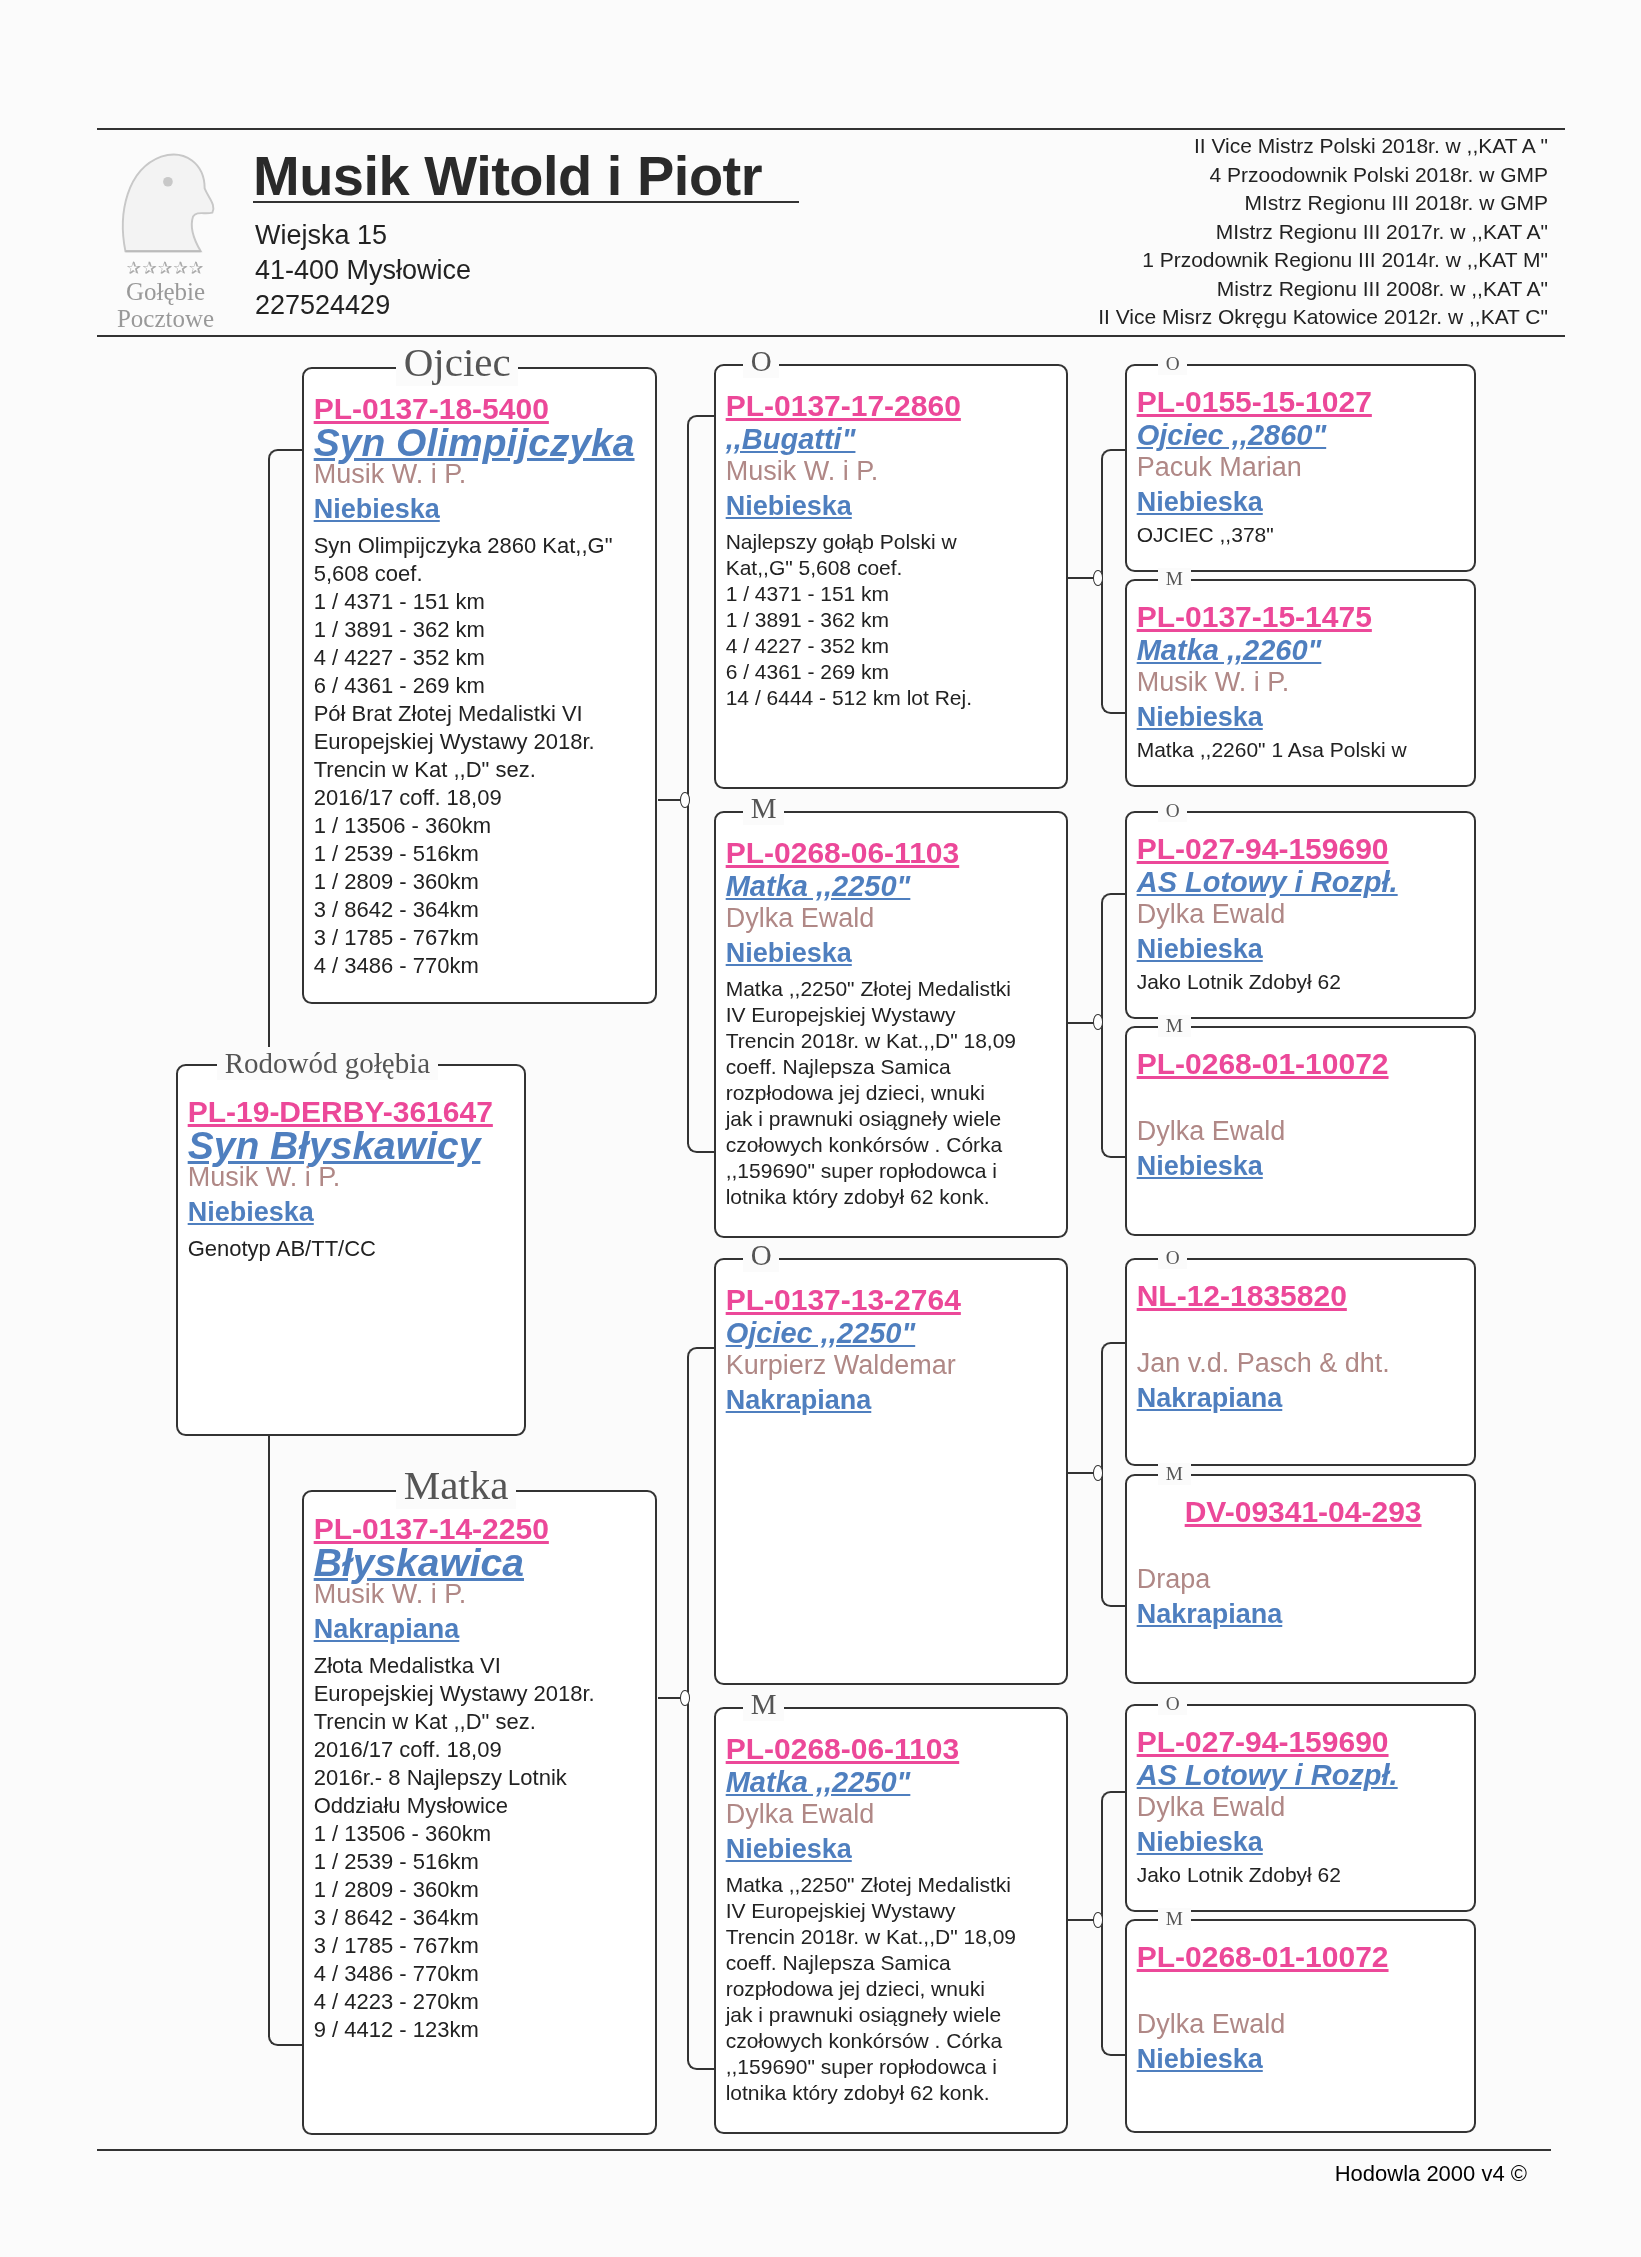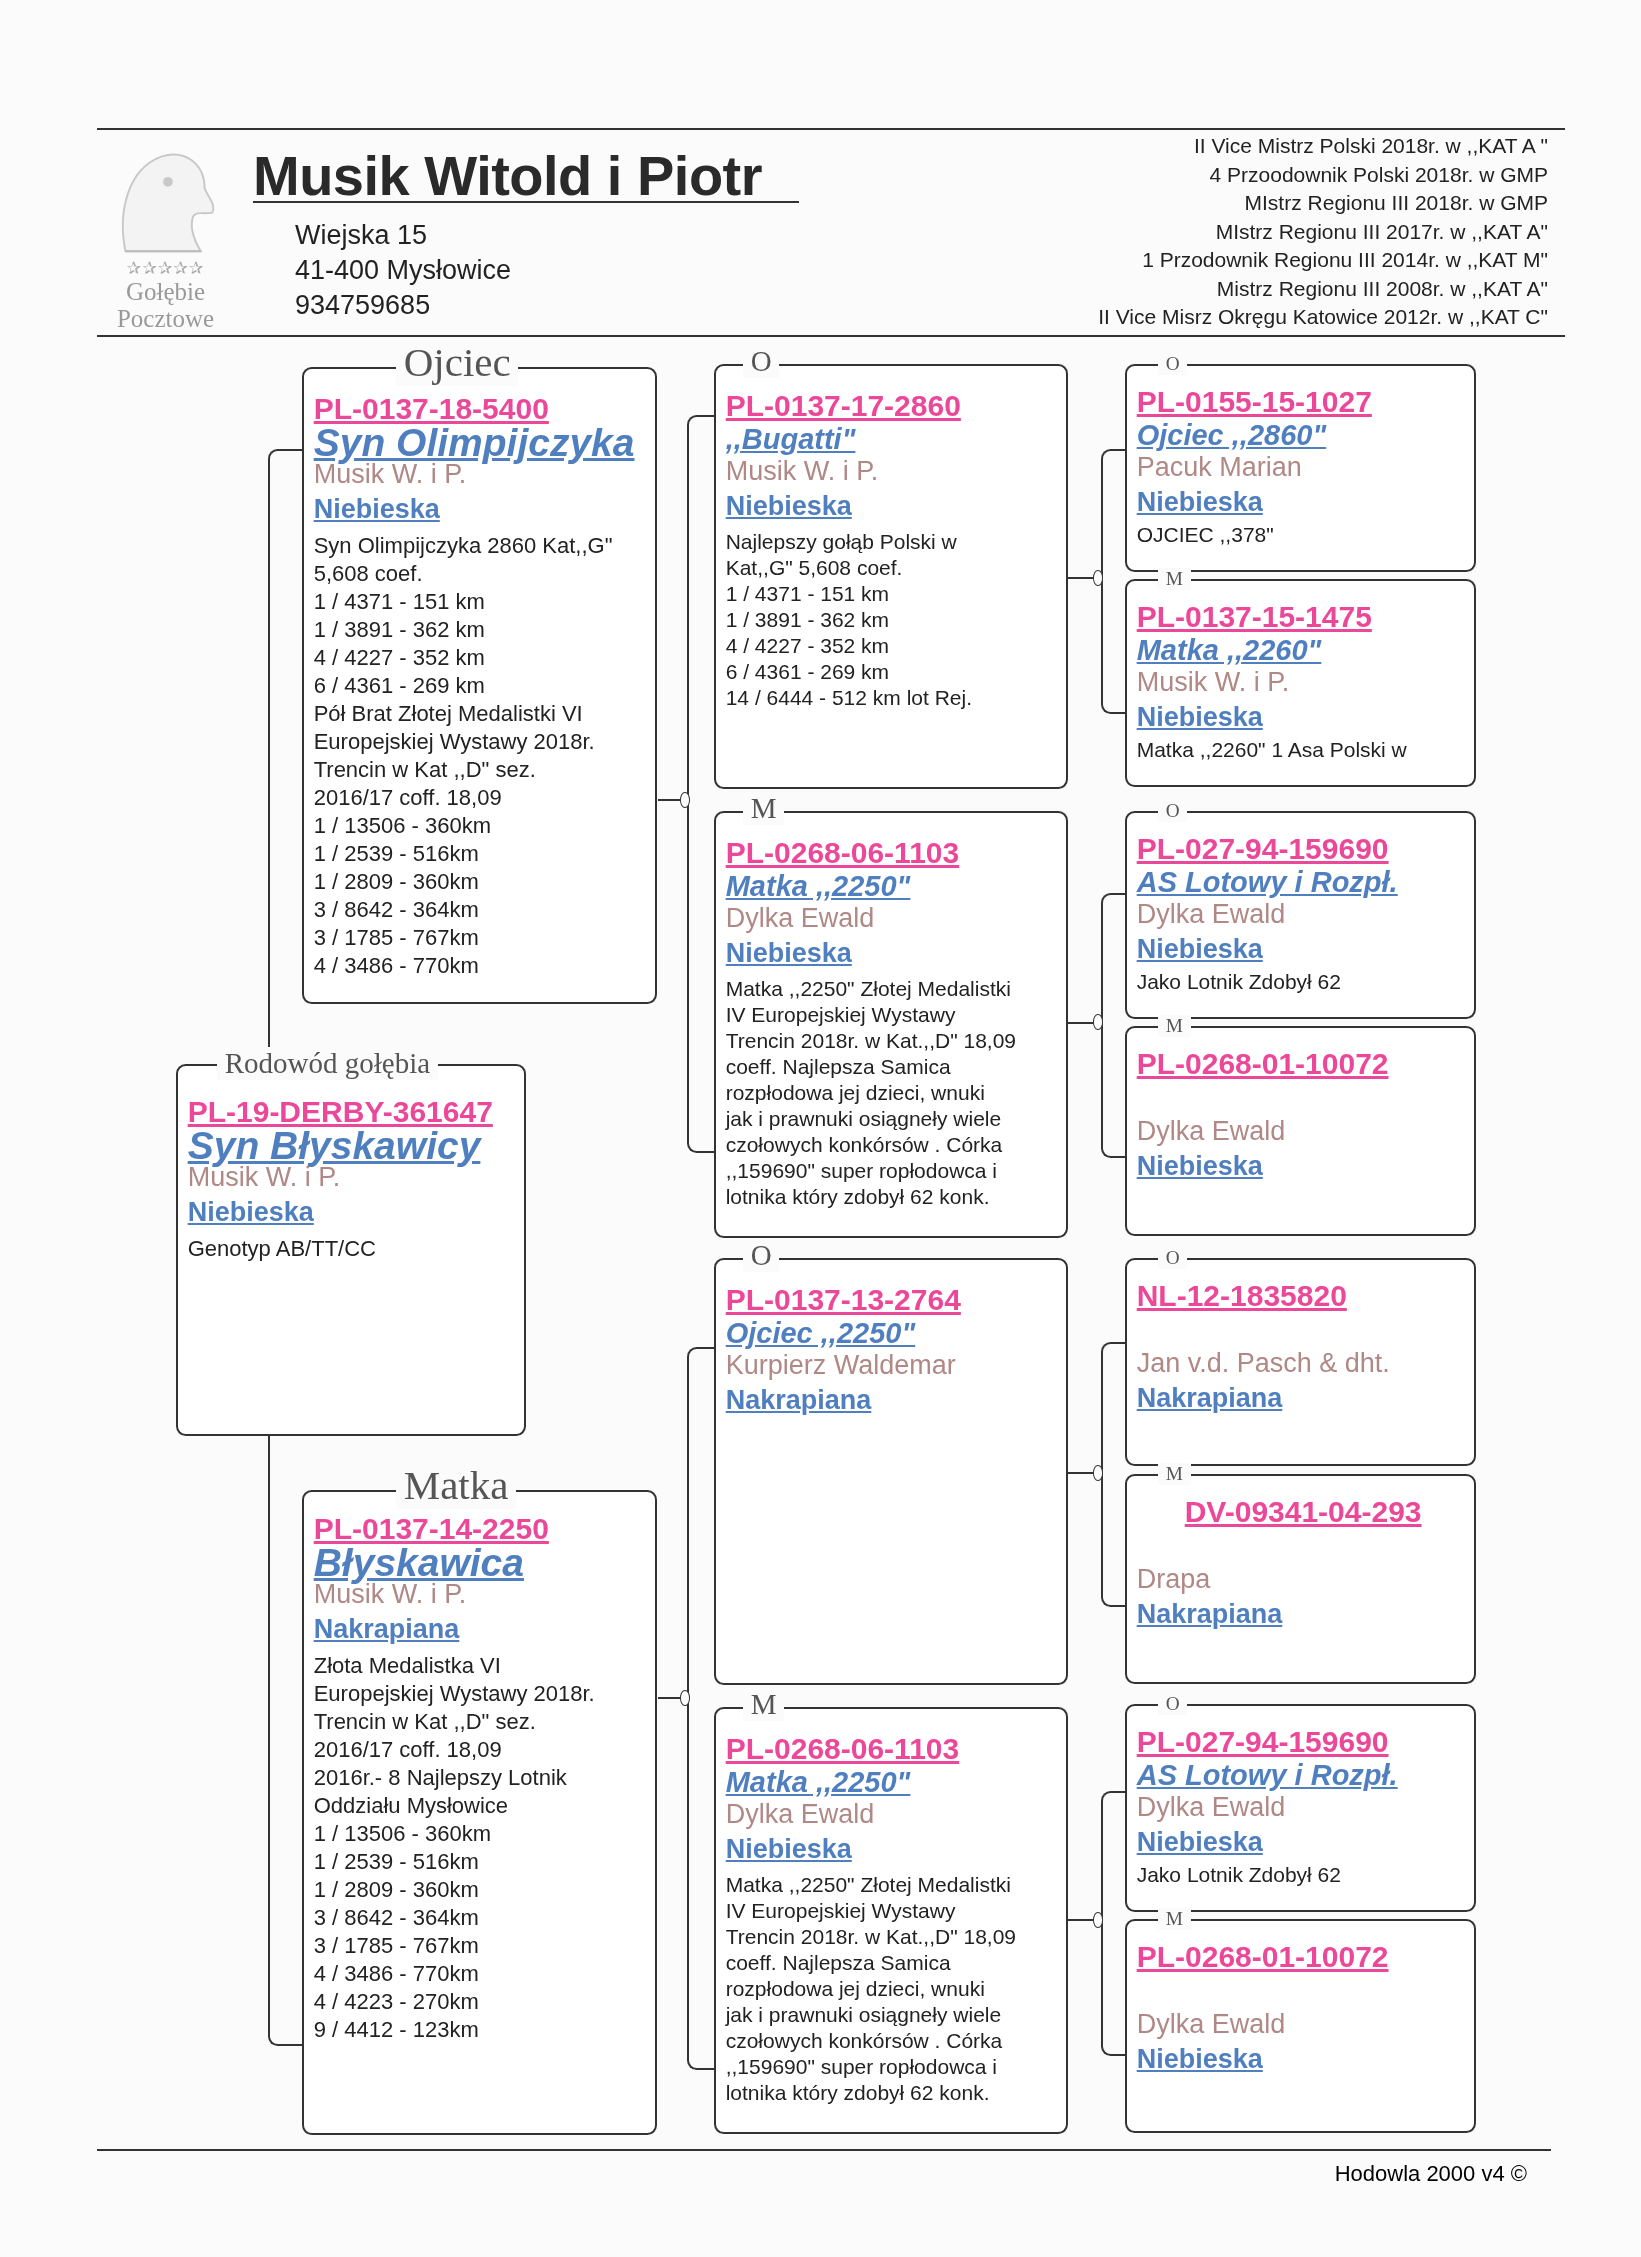--- a/index.html
+++ b/index.html
@@ -14,21 +14,21 @@
   .hr-mid { top: 335px; }
   .hr-bottom { top: 2149px; left: 97px; width: 1454px; }
 
   
   .logo { position: absolute; left: 93px; top: 145px; width: 145px; height: 188px; text-align: center; }
   .logo svg { display: block; margin: 0 auto; }
   .logo-stars { font-family: "DejaVu Sans", sans-serif; font-size: 17.4px; color: #aaa; letter-spacing: 1px; line-height: 19.3px; }
   .logo-text { font-family: "Liberation Serif", serif; font-size: 25px; color: #999; line-height: 27px; }
   .breeder-name { position: absolute; left: 253px; top: 143px; font-size: 56px; font-weight: bold; color: #2a2a2a; letter-spacing: -0.5px; }
   .breeder-underline { position: absolute; left: 253px; top: 201px; width: 546px; border-top: 2.9px solid #333; }
-  .breeder-addr { position: absolute; left: 255px; top: 218px; font-size: 27px; line-height: 35px; color: #222; margin-left: 40px; }
+  .breeder-addr { position: absolute; left: 255px; top: 218px; font-size: 27px; line-height: 35px; color: #222; }
   .titles { position: absolute; right: 93px; top: 132px; text-align: right; font-size: 21px; line-height: 28.5px; color: #222; }
 
   
   .box { position: absolute; border: 2.4px solid #333; border-radius: 9.7px; background: #fff; box-sizing: border-box; padding: 0 9.7px; }
   .box .legend { position: absolute; top: -21px; background: #fbfbfb; padding: 0 7.7px; font-family: "Liberation Serif", serif; color: #555; }
   .ring { font-weight: bold; color: #ec4899; white-space: nowrap; text-decoration: underline; }
   .pname { font-weight: bold; font-style: italic; color: #4f7fbf; text-decoration: underline; white-space: nowrap; }
   .owner { color: #b08886; white-space: nowrap; }
   .color { font-weight: bold; color: #4f7fbf; white-space: nowrap; text-decoration: underline; }
   .notes { color: #222; white-space: pre-line; }
@@ -76,21 +76,21 @@
   <div class="logo-stars">✰✰✰✰✰</div>
   <div class="logo-text">Gołębie</div>
   <div class="logo-text">Pocztowe</div>
 </div>
 
 <div class="breeder-name">Musik Witold i Piotr</div>
 <div class="breeder-underline"></div>
 <div class="breeder-addr">
   <div>Wiejska 15</div>
   <div>41-400 Mysłowice</div>
-  <div>934759685</div>
+  <div>227524429</div>
 </div>
 
 <div class="titles">
   <div>II Vice Mistrz Polski 2018r. w ,,KAT A "</div>
   <div>4 Przoodownik Polski 2018r. w GMP</div>
   <div>MIstrz Regionu III 2018r. w GMP</div>
   <div>MIstrz Regionu III 2017r. w ,,KAT A"</div>
   <div>1 Przodownik Regionu III 2014r. w ,,KAT M"</div>
   <div>Mistrz Regionu III 2008r. w ,,KAT A"</div>
   <div>II Vice Misrz Okręgu Katowice 2012r. w ,,KAT C"</div>

